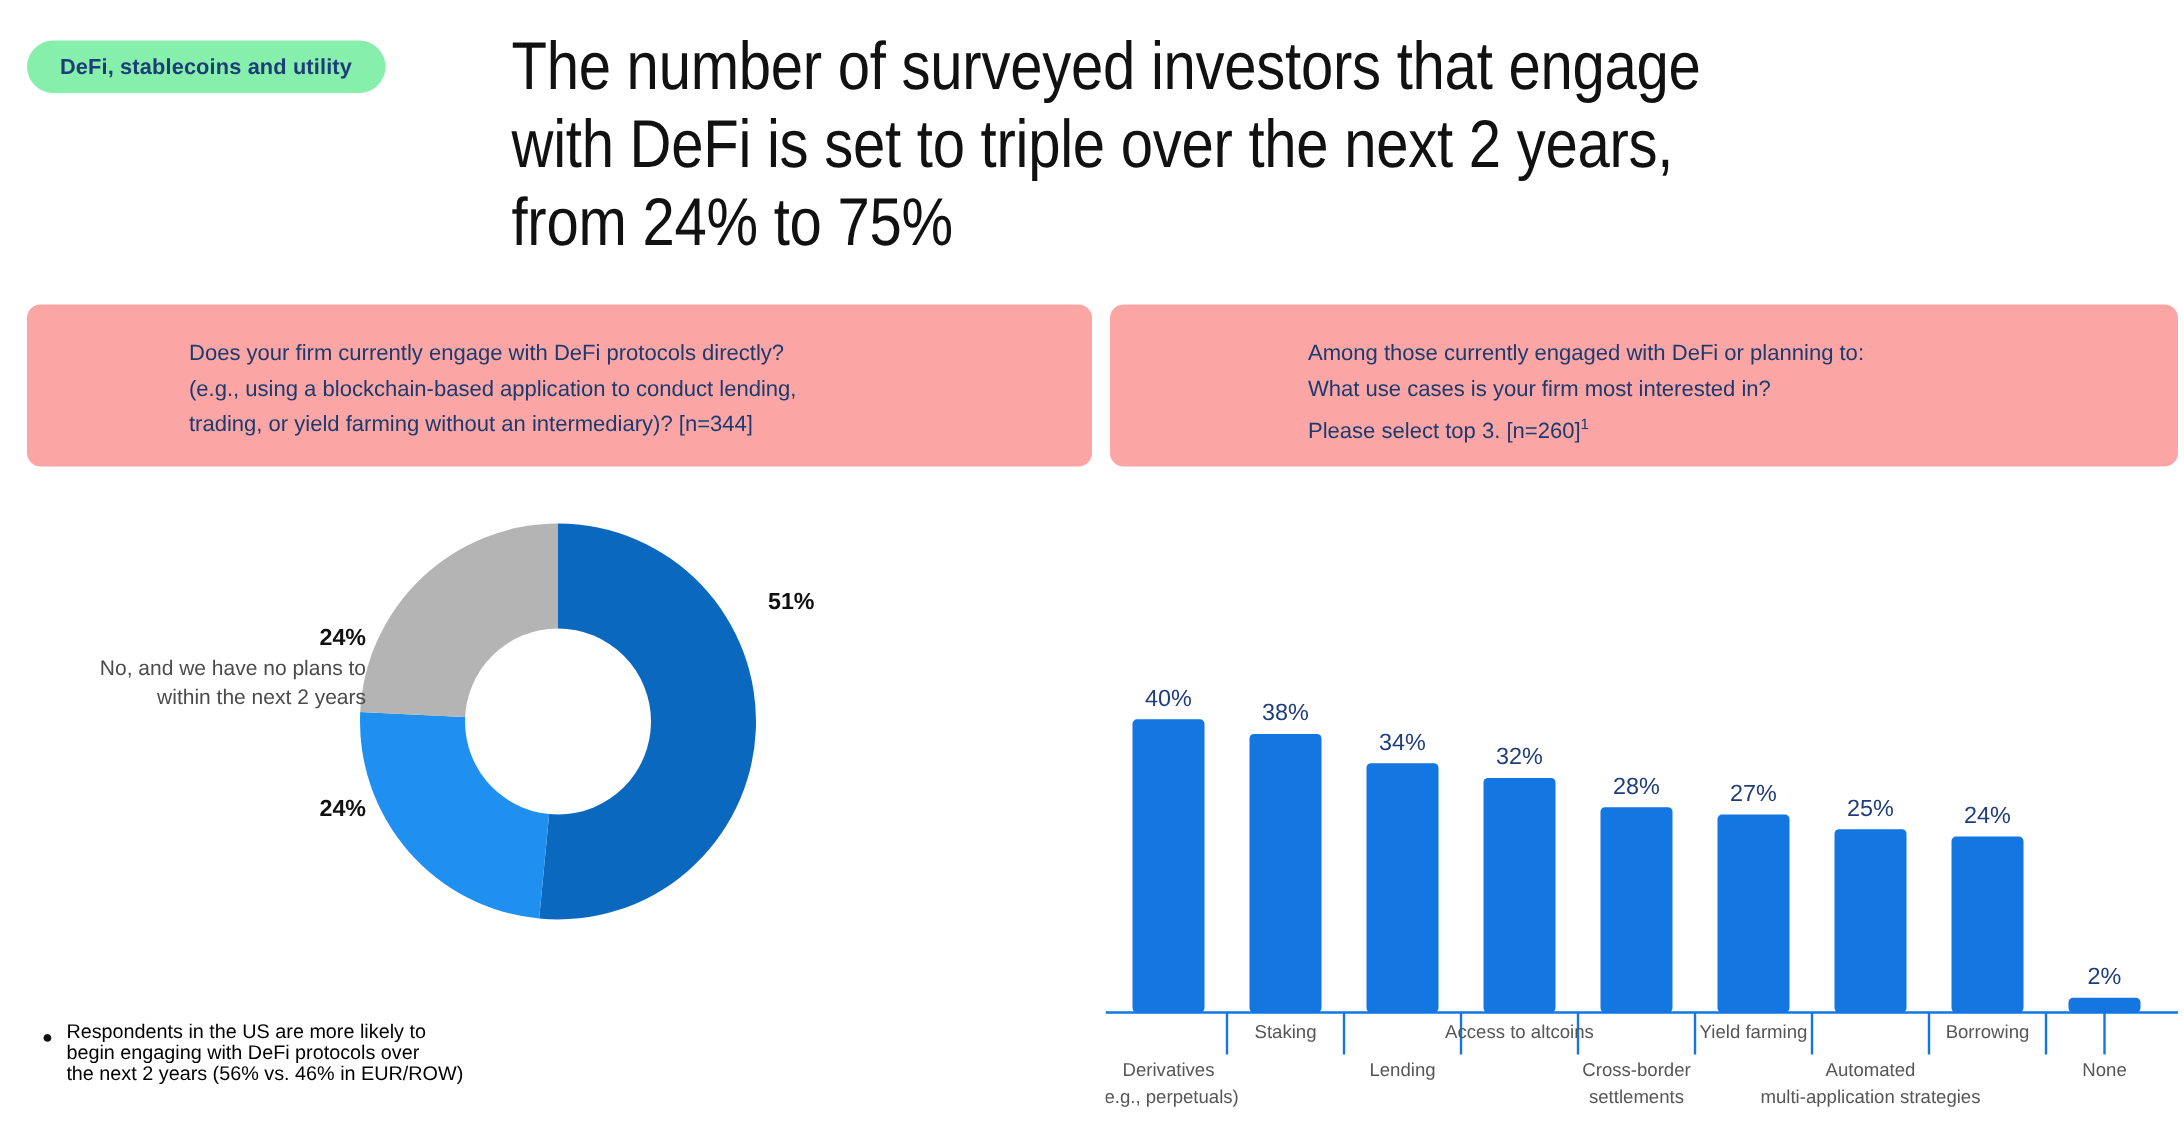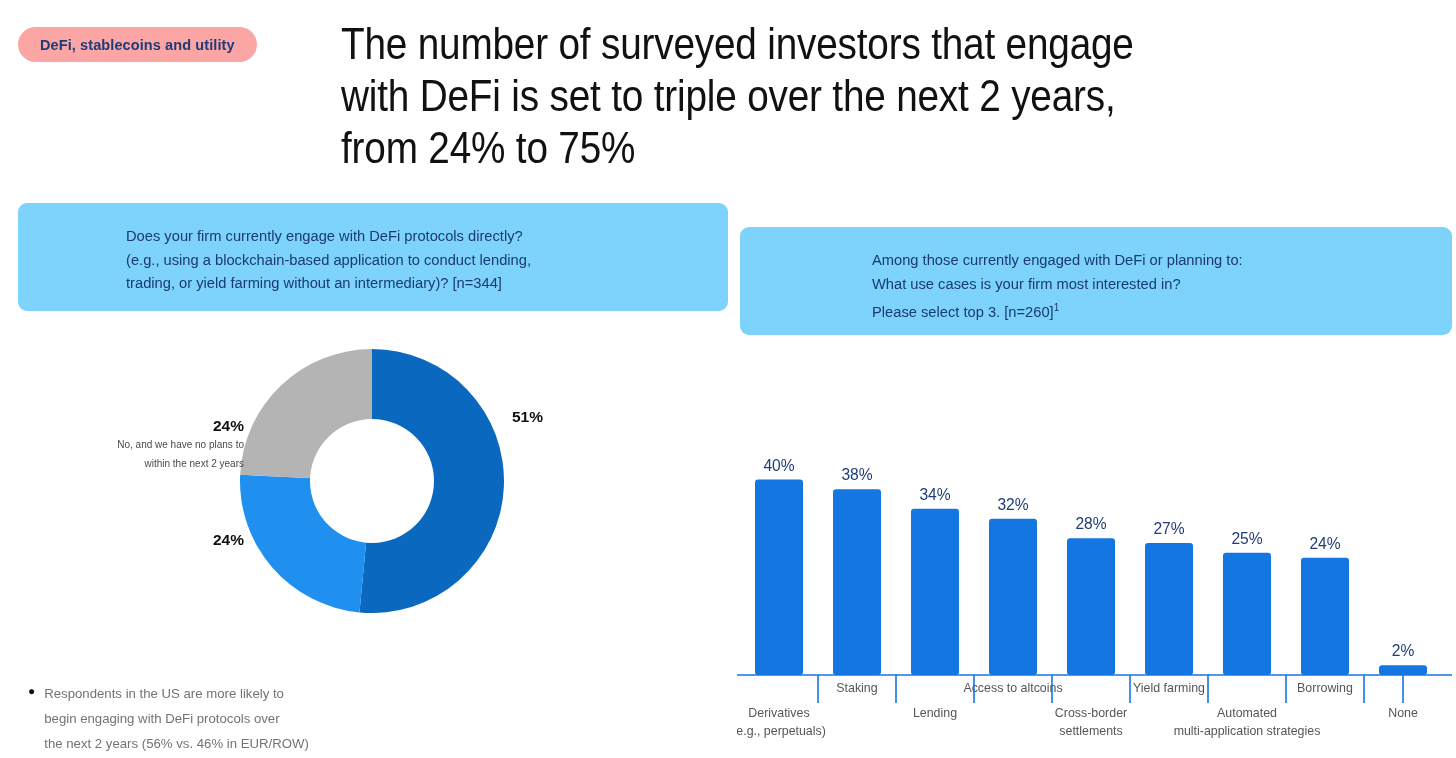--- a/index.html
+++ b/index.html
@@ -10,67 +10,67 @@
     font-family: "Liberation Sans", sans-serif;
     overflow: hidden;
   }
   #slide { position: relative; width: 1456px; height: 758px; }
 
   
   .pill {
     position: absolute; left: 18px; top: 27px;
     height: 35px; padding: 0 22px;
     display: flex; align-items: center;
-    background: #fca5a5; border-radius: 18px;
+    background: #86efac; border-radius: 18px;
     color: #1d3c78; font-size: 14.5px; font-weight: bold;
     letter-spacing: .1px; white-space: nowrap;
   }
   .title {
     position: absolute; left: 341px; top: 18px; width: 1060px;
     color: #111111;
     font-size: 45px; line-height: 52px; font-weight: 400;
     letter-spacing: -.2px;
     transform: scaleX(.86); transform-origin: left top;
     white-space: pre-line;
   }
 
   
   .qbox {
     position: absolute; top: 203px; height: 108px;
-    background: #7dd3fc; border-radius: 9px;
+    background: #fca5a5; border-radius: 9px;
   }
   .qbox.left  { left: 18px;  width: 710px; }
-  .qbox.right { left: 740px; width: 712px; margin-top: 24px; }
+  .qbox.right { left: 740px; width: 712px; }
   .qtext {
     position: absolute; top: 22px;
     color: #1b3a6e; font-size: 14.7px; line-height: 23.5px;
     white-space: pre-line;
   }
   .qbox.left  .qtext { left: 108px; }
   .qbox.right .qtext { left: 132px; }
   .qtext sup { font-size: 10px; vertical-align: super; }
 
   
   #donut-wrap { position: absolute; left: 238px; top: 347px; width: 268px; height: 268px; }
   #donut-wrap svg { display: block; }
 
   .dlabel { position: absolute; }
   .dlabel .pct { font-size: 15.5px; font-weight: bold; color: #111; line-height: 21px; }
-  .dlabel .desc { font-size: 10px; color: #4b4b4b; line-height: 18.5px; white-space: pre-line; }
+  .dlabel .desc { font-size: 14px; color: #4b4b4b; line-height: 18.5px; white-space: pre-line; }
   #dl-gray  { left: 12px;  top: 415px; width: 232px; text-align: right; }
   #dl-blue  { left: 12px;  top: 529px; width: 232px; text-align: right; }
-  #dl-dark  { left: 512px; top: 406px; width: 160px; text-align: left; }
+  #dl-dark  { left: 512px; top: 391px; width: 160px; text-align: left; }
 
   
   #footnote {
     position: absolute; left: 28px; top: 681px; width: 330px;
     display: flex; gap: 9px;
   }
   #footnote .bullet { color: #111; font-size: 12px; line-height: 19px; padding-top: 1px; }
-  #footnote .ftext { color: #737373; font-size: 13.2px; line-height: 25px; white-space: pre-line; }
+  #footnote .ftext { color: #000000; font-size: 13.2px; line-height: 14px; white-space: pre-line; }
 
   
   #bars { position: absolute; left: 737px; top: 428px; width: 715px; height: 318px; }
   #bars svg { display: block; }
   .bar-val { fill: #1f3d7a; font-size: 15.6px; font-family: "Liberation Sans", sans-serif; text-anchor: middle; }
   .cat-lbl { fill: #565656; font-size: 12.4px; font-family: "Liberation Sans", sans-serif; text-anchor: middle; }
 </style>
 </head>
 <body>
 

